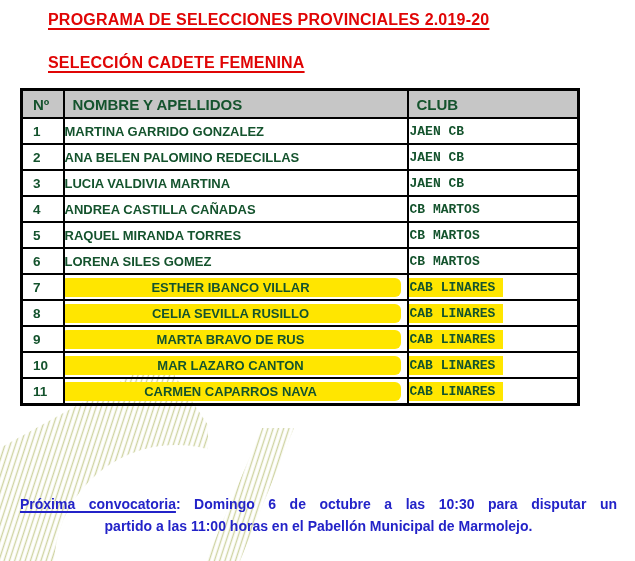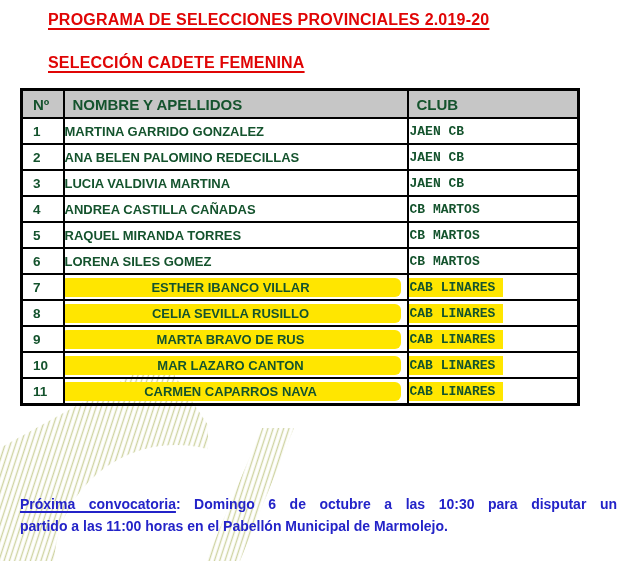--- a/index.html
+++ b/index.html
@@ -96,21 +96,21 @@
     font-size: 14px;
     font-weight: bold;
     line-height: 22px;
     z-index: 2;
     margin-top: 16px;
   }
   .f-line1 {
     text-align: justify;
     text-align-last: justify;
   }
-  .f-line2 { text-align: left; }
+  .f-line2 { text-align: center; }
   .f-label {
     text-decoration: underline;
     text-decoration-thickness: 1.5px;
     text-underline-offset: 2px;
   }
 </style>
 </head>
 <body>
 
 <svg class="watermark" width="320" height="206" viewBox="0 0 320 206" aria-hidden="true">

